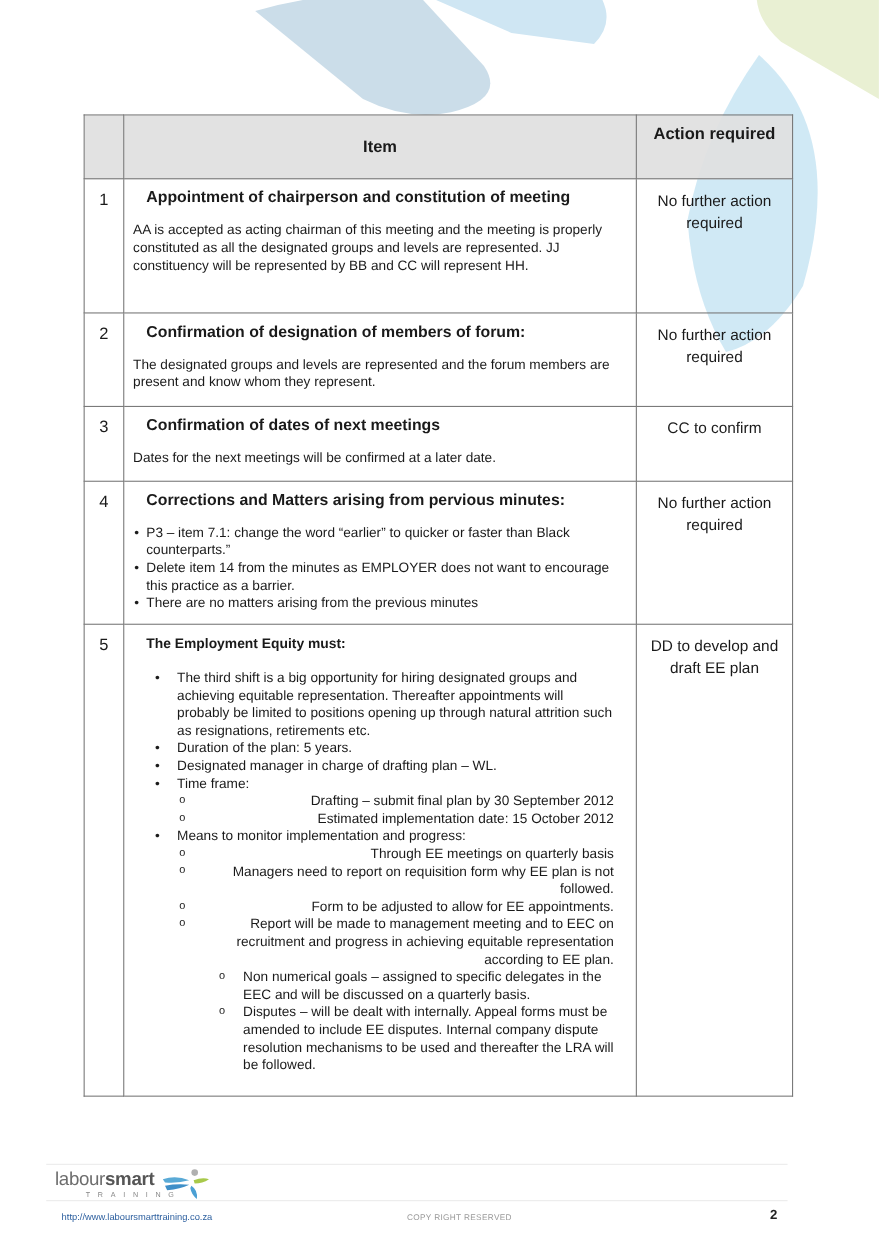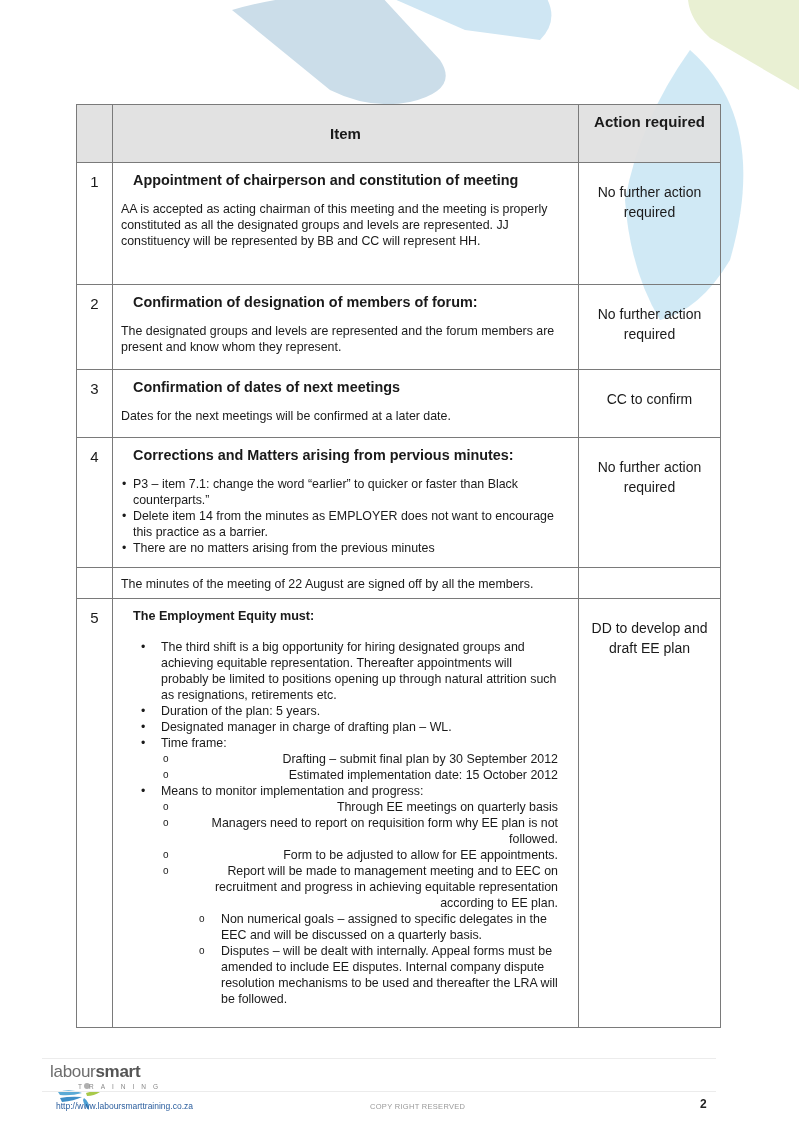--- a/index.html
+++ b/index.html
@@ -18,39 +18,39 @@
   .minutes-table th {
     background: rgba(224,224,224,0.92); font-weight: bold; font-size: 15px; height: 48px;
   }
   .th-item { text-align: center; vertical-align: middle !important; padding-top: 0; }
   .th-action { text-align: center; padding-top: 8px; }
   .col-num { width: 36px; }
   .col-item { width: 466px; }
   .col-action { width: 142px; }
   td.num { text-align: center; font-size: 15px; padding-top: 10px; }
   td.item { padding: 8px 8px 8px 8px; font-size: 12.4px; line-height: 16px; }
-  td.action { text-align: center; font-size: 14px; line-height: 19.5px; padding-top: 20px; }
+  td.action { text-align: center; font-size: 14px; line-height: 19.5px; padding-top: 10px; }
   .item-title { font-weight: bold; font-size: 14.4px; margin: 0 0 12px 12px; line-height: 18px; }
   .item-title.small { font-size: 12.6px; margin-bottom: 14px; }
   .item-body { margin: 0; }
   ul.dots { margin: 0; padding-left: 12px; list-style: none; }
   ul.dots li { position: relative; padding-left: 0; }
   ul.dots li::before { content: "\2022"; position: absolute; left: -11px; }
   ul.plan { margin: 12px; padding-left: 28px; list-style: none; }
   ul.plan > li { position: relative; }
   ul.plan > li::before { content: "\2022"; position: absolute; left: -20px; }
   ul.sub { margin: 0; padding-left: 18px; list-style: none; text-align: right; }
   ul.sub > li { position: relative; }
   ul.sub > li::before { content: "o"; position: absolute; left: -16px; font-size: 10px; }
   ul.subsub { margin: 0; padding-left: 60px; list-style: none; }
   ul.subsub > li { position: relative; }
   ul.subsub > li::before { content: "o"; position: absolute; left: -22px; font-size: 10px; }
   .signoff { padding: 8px 8px 6px 8px !important; }
   .footer-line { position: absolute; left: 42px; width: 674px; height: 1px; background: #ececec; }
-  .footer-logo { position: absolute; left: 50px; top: 1062px; display: flex; align-items: flex-start; flex-direction: column; }
+  .footer-logo { position: absolute; left: 50px; top: 1062px; display: flex; align-items: flex-start; }
   .logo-text { font-size: 17px; color: #6d6d6d; letter-spacing: -0.3px; }
   .logo-text b { font-weight: bold; color: #555; }
   .logo-sub { position: absolute; left: 28px; top: 21px; font-size: 6.5px; letter-spacing: 7px; color: #888; }
   .footer-url { position: absolute; left: 56px; top: 1101px; font-size: 8.5px; color: #2b5e9e; }
   .footer-copy { position: absolute; left: 370px; top: 1102px; font-size: 7.5px; color: #999; letter-spacing: 0.3px; }
   .footer-page { position: absolute; left: 700px; top: 1097px; font-size: 12px; font-weight: bold; color: #222; }
 </style>
 </head>
 <body>
 
@@ -105,25 +105,20 @@
       <td class="item">
         <p class="item-title">Corrections and Matters arising from pervious minutes:</p>
         <ul class="dots">
           <li>P3 – item 7.1: change the word “earlier” to quicker or faster than Black counterparts.”</li>
           <li>Delete item 14 from the minutes as EMPLOYER does not want to encourage this practice as a barrier.</li>
           <li>There are no matters arising from the previous minutes</li>
         </ul>
       </td>
       <td class="action">No further action required</td>
     </tr>
-    <tr style="height:30px">
-      <td class="num"></td>
-      <td class="item signoff">The minutes of the meeting of 22 August are signed off by all the members.</td>
-      <td class="action"></td>
-    </tr>
     <tr style="height:408px">
       <td class="num">5</td>
       <td class="item">
         <p class="item-title small">The Employment Equity must:</p>
         <ul class="plan">
           <li>The third shift is a big opportunity for hiring designated groups and achieving equitable representation. Thereafter appointments will probably be limited to positions opening up through natural attrition such as resignations, retirements etc.</li>
           <li>Duration of the plan: 5 years.</li>
           <li>Designated manager in charge of drafting plan – WL.</li>
           <li>
             <span>Time frame:</span>

